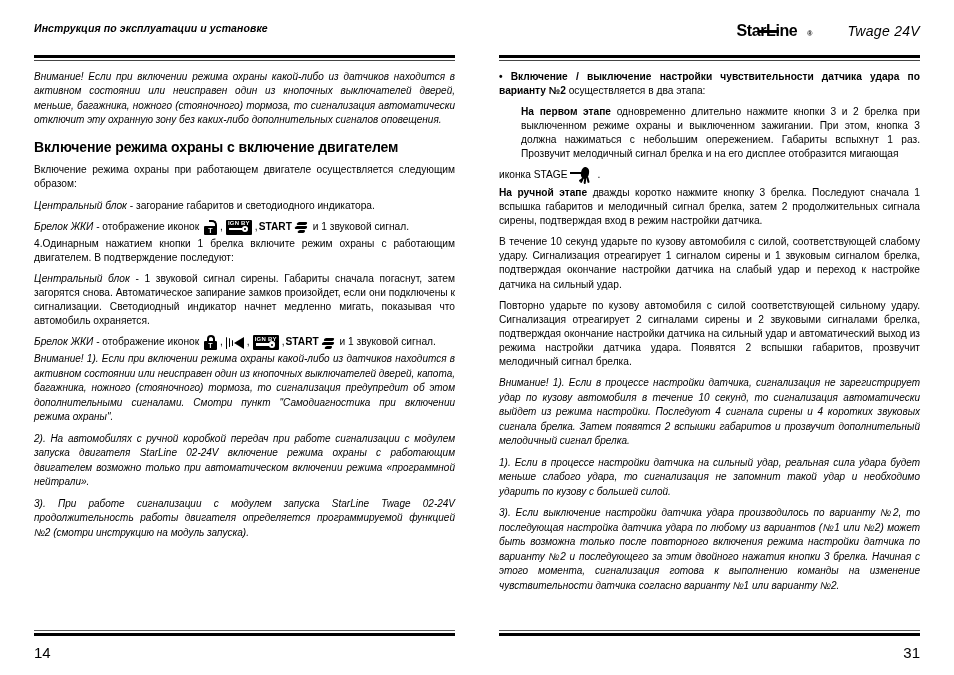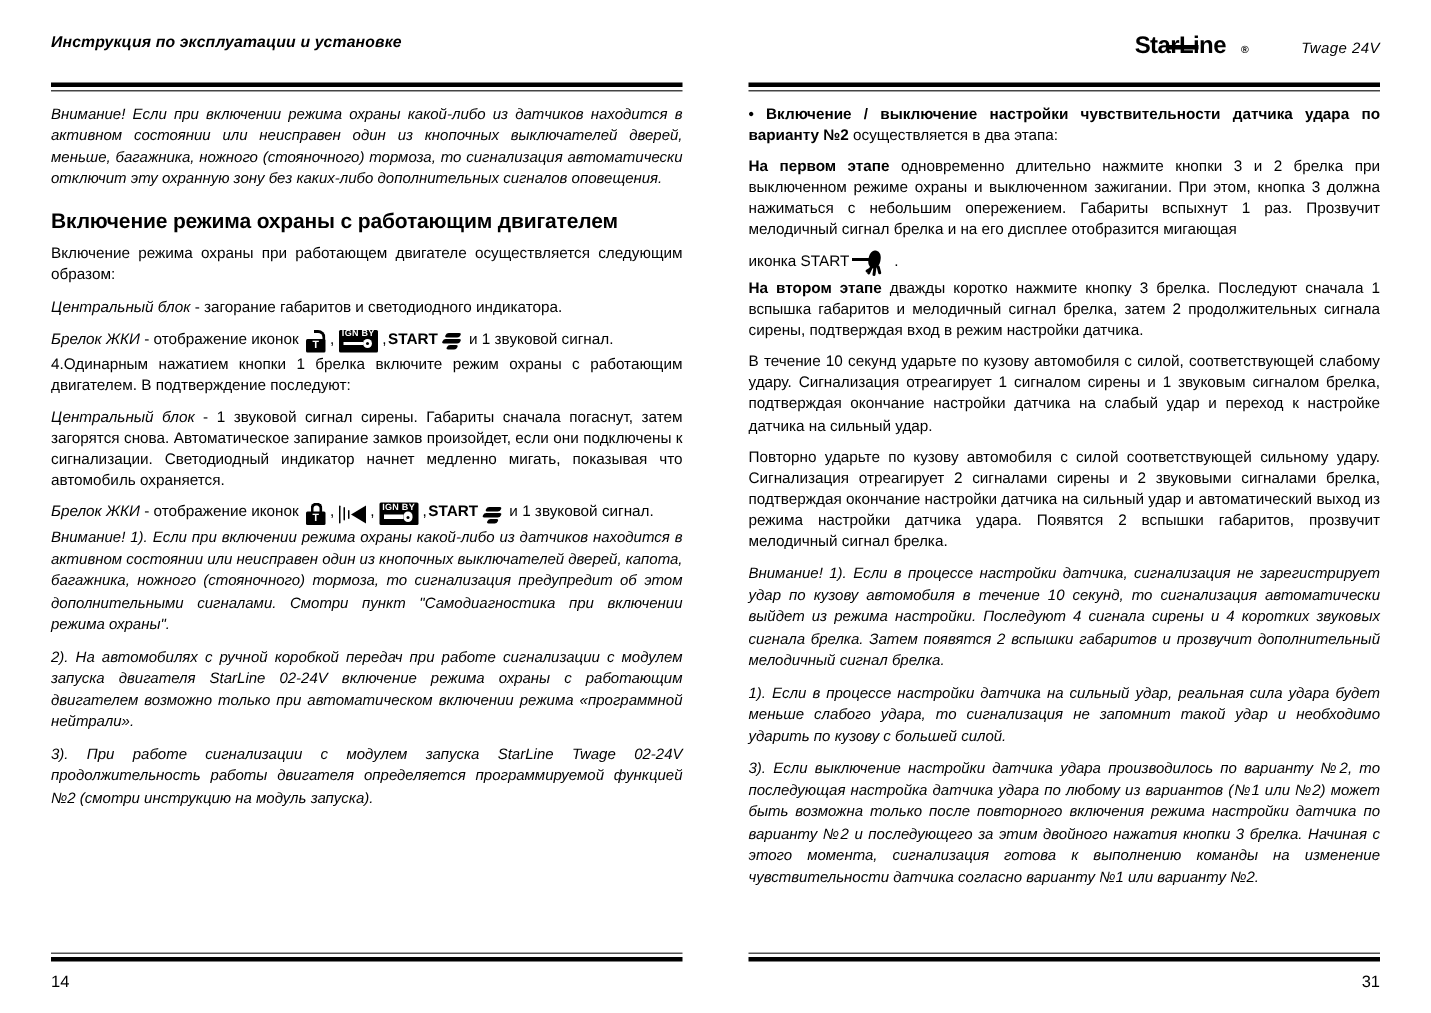--- a/index.html
+++ b/index.html
@@ -68,61 +68,61 @@
     width: 30%;
     height: 2.5px;
     background: #000;
   }
   .brand-tm {
     font-size: 7px;
     vertical-align: super;
     font-weight: bold;
   }
   .brand-model {
-    font-size: 10px;
+    font-size: 14px;
     font-style: italic;
     letter-spacing: .3px;
     margin-left: 28px;
   }
 
   
   .rule-head {
     margin: 3px 0 9px 0;
     line-height: 0;
   }
   .rule-head .l1 { height: 2.6px; background: #000; }
   .rule-head .l2 { height: 1px; background: #444; margin-top: 2px; }
 
   
   .foot-wrap { margin-top: auto; }
   .rule-foot { line-height: 0; margin-bottom: 8px; }
   .rule-foot .l1 { height: 1px; background: #555; }
   .rule-foot .l2 { height: 2.6px; background: #000; margin-top: 2px; }
   .pagenum {
-    font-size: 11px;
+    font-size: 15px;
     padding-bottom: 14px;
   }
   .pagenum-left { text-align: left; }
   .pagenum-right { text-align: right; }
 
   
   .body { flex: 1 1 auto; }
   p {
     margin: 0 0 7px 0;
     font-size: 10.2px;
     line-height: 1.38;
     text-align: justify;
     text-justify: inter-word;
   }
   p.note {
     font-style: italic;
     font-size: 10px;
     line-height: 1.45;
   }
-  p.tight { margin-bottom: 5px; }
+  p.tight { margin-bottom: 5px; margin-left: 22px; }
   b, .b { font-weight: bold; }
   .bi { font-weight: normal; font-style: italic; }
   h2 {
     font-size: 14px;
     font-weight: bold;
     margin: 11px 0 8px 0;
     line-height: 1.2;
     letter-spacing: -0.1px;
   }
   .icon-line {
@@ -330,21 +330,21 @@
     </div>
     <div class="rule-head">
       <div class="l1"></div>
         <div class="l2"></div>
     </div>
 
     <div class="body">
 
       <p class="note"><span class="bi">Внимание!</span><span> Если при включении режима охраны какой-либо из датчиков находится в активном состоянии или неисправен один из кнопочных выключателей дверей, меньше, багажника, ножного (стояночного) тормоза, то сигнализация автоматически отключит эту охранную зону без каких-либо дополнительных сигналов оповещения.</span></p>
 
-      <h2>Включение режима охраны с работающим двигателем</h2>
+      <h2>Включение режима охраны с включение двигателем</h2>
 
       <p>Включение режима охраны при работающем двигателе осуществляется следующим образом:</p>
 
 
 
       <p><span class="bi">Центральный блок</span><span> - загорание габаритов и светодиодного индикатора.</span></p>
 
       <div class="icon-line">
         <span class="bi">Брелок ЖКИ</span>
         <span class="txt"> - отображение иконок </span>
@@ -438,35 +438,35 @@
         <div class="l2"></div>
     </div>
 
     <div class="body">
 
       <p><span class="b">• Включение / выключение настройки чувствительности датчика удара по варианту №2</span><span> осуществляется в два этапа:</span></p>
 
       <p class="tight"><span class="b">На первом этапе</span><span> одновременно длительно нажмите кнопки 3 и 2 брелка при выключенном режиме охраны и выключенном зажигании. При этом, кнопка 3 должна нажиматься с небольшим опережением. Габариты вспыхнут 1 раз. Прозвучит мелодичный сигнал брелка и на его дисплее отобразится мигающая</span></p>
 
       <div class="icon-line">
-        <span class="txt">иконка START</span>
+        <span class="txt">иконка STAGE</span>
         <span class="ico ico-stage">
           <span class="handle"></span>
             <span class="head"></span>
           <span class="spark">
               <i></i>
               <i></i>
               <i></i>
               <i></i>
             </span>
         </span>
         <span class="txt">.</span>
       </div>
 
-      <p><span class="b">На втором этапе</span><span> дважды коротко нажмите кнопку 3 брелка. Последуют сначала 1 вспышка габаритов и мелодичный сигнал брелка, затем 2 продолжительных сигнала сирены, подтверждая вход в режим настройки датчика.</span></p>
+      <p><span class="b">На ручной этапе</span><span> дважды коротко нажмите кнопку 3 брелка. Последуют сначала 1 вспышка габаритов и мелодичный сигнал брелка, затем 2 продолжительных сигнала сирены, подтверждая вход в режим настройки датчика.</span></p>
 
       <p>В течение 10 секунд ударьте по кузову автомобиля с силой, соответствующей слабому удару. Сигнализация отреагирует 1 сигналом сирены и 1 звуковым сигналом брелка, подтверждая окончание настройки датчика на слабый удар и переход к настройке датчика на сильный удар.</p>
 
       <p>Повторно ударьте по кузову автомобиля с силой соответствующей сильному удару. Сигнализация отреагирует 2 сигналами сирены и 2 звуковыми сигналами брелка, подтверждая окончание настройки датчика на сильный удар и автоматический выход из режима настройки датчика удара. Появятся 2 вспышки габаритов, прозвучит мелодичный сигнал брелка.</p>
 
       <p class="note"><span class="bi">Внимание!</span><span> 1). Если в процессе настройки датчика, сигнализация не зарегистрирует удар по кузову автомобиля в течение 10 секунд, то сигнализация автоматически выйдет из режима настройки. Последуют 4 сигнала сирены и 4 коротких звуковых сигнала брелка. Затем появятся 2 вспышки габаритов и прозвучит дополнительный мелодичный сигнал брелка.</span></p>
 
       <p class="note">1). Если в процессе настройки датчика на сильный удар, реальная сила удара будет меньше слабого удара, то сигнализация не запомнит такой удар и необходимо ударить по кузову с большей силой.</p>
 
       <p class="note">3). Если выключение настройки датчика удара производилось по варианту №2, то последующая настройка датчика удара по любому из вариантов (№1 или №2) может быть возможна только после повторного включения режима настройки датчика по варианту №2 и последующего за этим двойного нажатия кнопки 3 брелка. Начиная с этого момента, сигнализация готова к выполнению команды на изменение чувствительности датчика согласно варианту №1 или варианту №2.</p>

